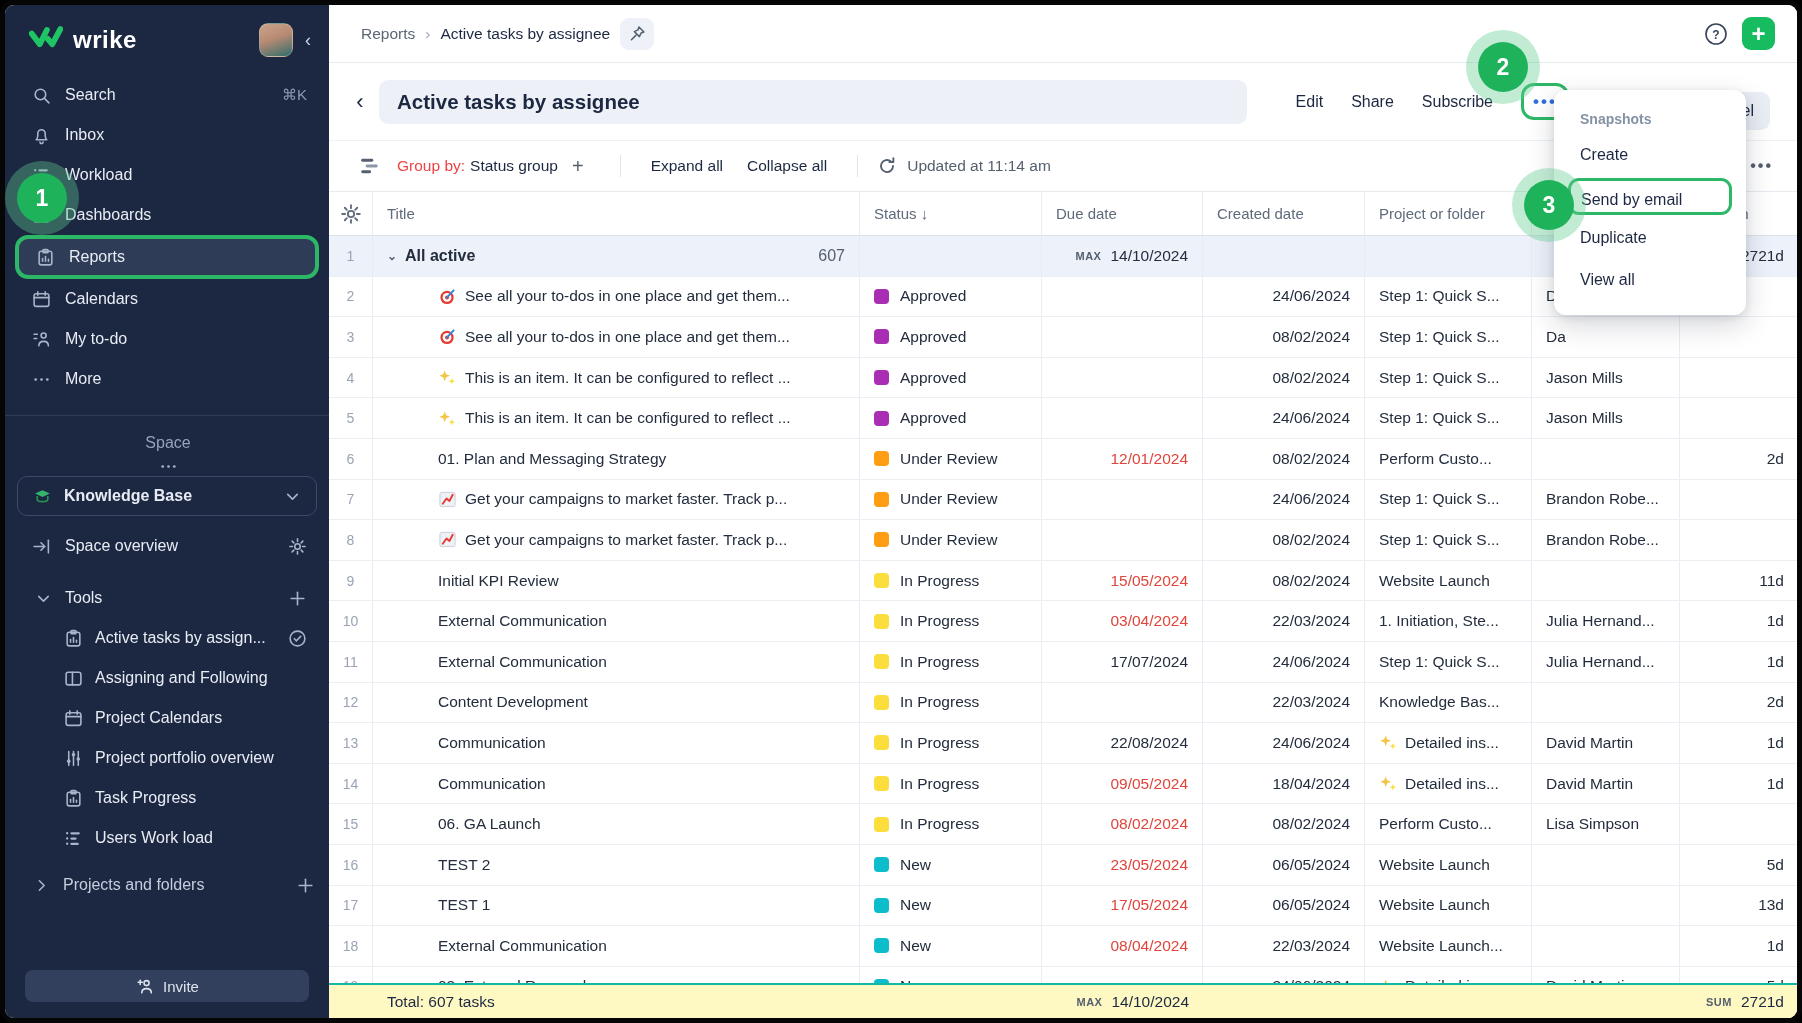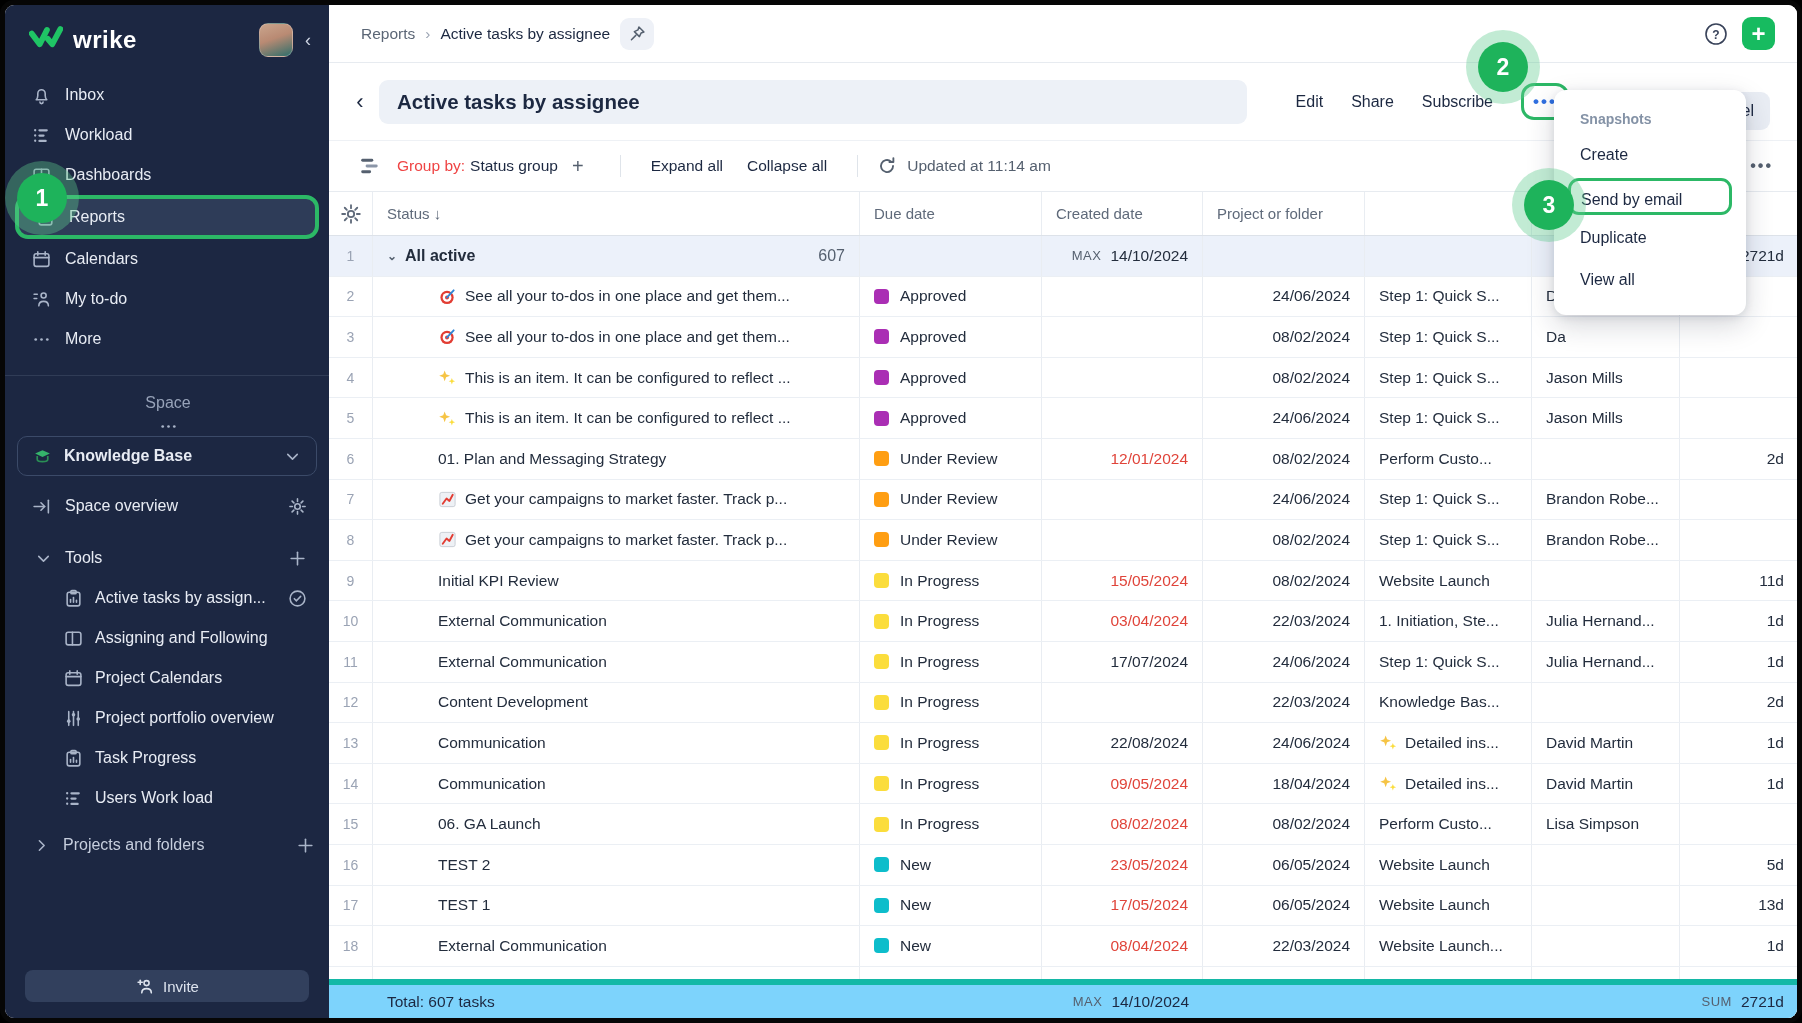--- a/index.html
+++ b/index.html
@@ -93,26 +93,26 @@
         white-space:nowrap;overflow:hidden;}
   .trow .cell:last-child{border-right:none;}
   .c-num{justify-content:center;color:#9aa3b4;font-size:14px;padding:0;}
   .c-title{padding-left:65px;gap:8px;}
   .group .c-title{padding-left:14px;font-weight:bold;font-size:16px;gap:8px;}
   .group-count{margin-left:auto;font-weight:normal;color:#55606f;}
   .chev{color:#55606f;font-size:12px;}
   .swatch{width:15px;height:15px;border-radius:4px;display:inline-block;margin-right:11px;flex:0 0 15px;}
   .c-date{justify-content:flex-end;}
   .c-date.overdue{color:#e0443a;}
-  .agg{font-size:13px;font-weight:normal;color:#55606f;letter-spacing:.5px;margin-right:9px;}
+  .agg{font-size:11px;font-weight:bold;color:#55606f;letter-spacing:.5px;margin-right:9px;}
   .c-duration{justify-content:flex-end;padding-right:13px;}
   .ticon{width:19px;height:19px;display:inline-flex;flex:0 0 19px;}
   .ticon svg{width:19px;height:19px;}
-  .tfoot{height:33px;flex:0 0 33px;border-top:6px solid #14b8a6;display:grid;grid-template-columns:var(--cols);
-         align-items:center;font-size:15.5px;color:#1c2841;background:#7dd3fc;}
+  .tfoot{height:33px;flex:0 0 33px;border-top:2px solid #14b8a6;display:grid;grid-template-columns:var(--cols);
+         align-items:center;font-size:15.5px;color:#1c2841;background:#fef9c3;}
   .tfoot > div{height:100%;display:flex;align-items:center;padding:0 14px;box-sizing:border-box;}
   .f-total{grid-column:2;}
   .f-max{grid-column:3 / span 2;justify-content:flex-end;}
   .f-sum{grid-column:8;justify-content:flex-end;padding-right:13px!important;}
 
   
   .el-pill{position:absolute;left:1688px;top:92px;width:82px;height:38px;background:#e9edf4;border-radius:9px;
            display:flex;align-items:center;justify-content:flex-end;padding-right:16px;box-sizing:border-box;
            font-size:16px;color:#1c2841;z-index:5;}
   .menu{position:absolute;left:1554px;top:90px;width:192px;background:#fff;border-radius:12px;z-index:10;
@@ -143,20 +143,30 @@
         <span class="logo-text">wrike</span>
       </div>
       <div class="avatar"></div>
       <div class="collapse">‹</div>
     </div>
 
     <nav class="nav" id="sidebar-nav">
         <div class="nav-item">
           <span class="nicon">
             <svg viewBox="0 0 18 18">
+              <circle cx="8" cy="8" r="5" class="sb-icon-stroke"></circle>
+              <line x1="12" y1="12" x2="16" y2="16" class="sb-icon-stroke"></line>
+            </svg>
+          </span>
+          <span class="nlabel">Search</span>
+          <span class="shortcut">⌘K</span>
+        </div>
+        <div class="nav-item">
+          <span class="nicon">
+            <svg viewBox="0 0 18 18">
               <path d="M4 13h10c-1-1-1.5-2.2-1.5-4V7a3.5 3.5 0 0 0-7 0v2c0 1.8-.5 3-1.5 4z" class="sb-icon-stroke"></path>
               <path d="M7.5 15.2a1.5 1.5 0 0 0 3 0" class="sb-icon-stroke"></path>
             </svg>
           </span>
           <span class="nlabel">Inbox</span>
         </div>
         <div class="nav-item">
           <span class="nicon">
             <svg viewBox="0 0 18 18">
               <circle cx="3" cy="4" r="1.1" fill="#a9b4c8"></circle>
@@ -459,20 +469,23 @@
     <div class="thead">
       <div class="th-num">
         <span class="tb-icon" style="margin:0">
             <svg viewBox="0 0 18 18">
               <circle cx="9" cy="9" r="2.6" fill="none" stroke="#5f6a7a" stroke-width="1.5"></circle>
               <path d="M9 1.8v2.4M9 13.8v2.4M1.8 9h2.4M13.8 9h2.4M3.9 3.9l1.7 1.7M12.4 12.4l1.7 1.7M14.1 3.9l-1.7 1.7M5.6 12.4l-1.7 1.7" fill="none" stroke="#5f6a7a" stroke-width="1.5" stroke-linecap="round"></path>
             </svg>
           </span>
       </div>
       <div>
+          <span>Title</span>
+        </div>
+      <div>
         <span>Status</span>&nbsp;<span>↓</span>
       </div>
       <div>
           <span>Due date</span>
         </div>
       <div>
           <span>Created date</span>
         </div>
       <div>
           <span>Project or folder</span>

